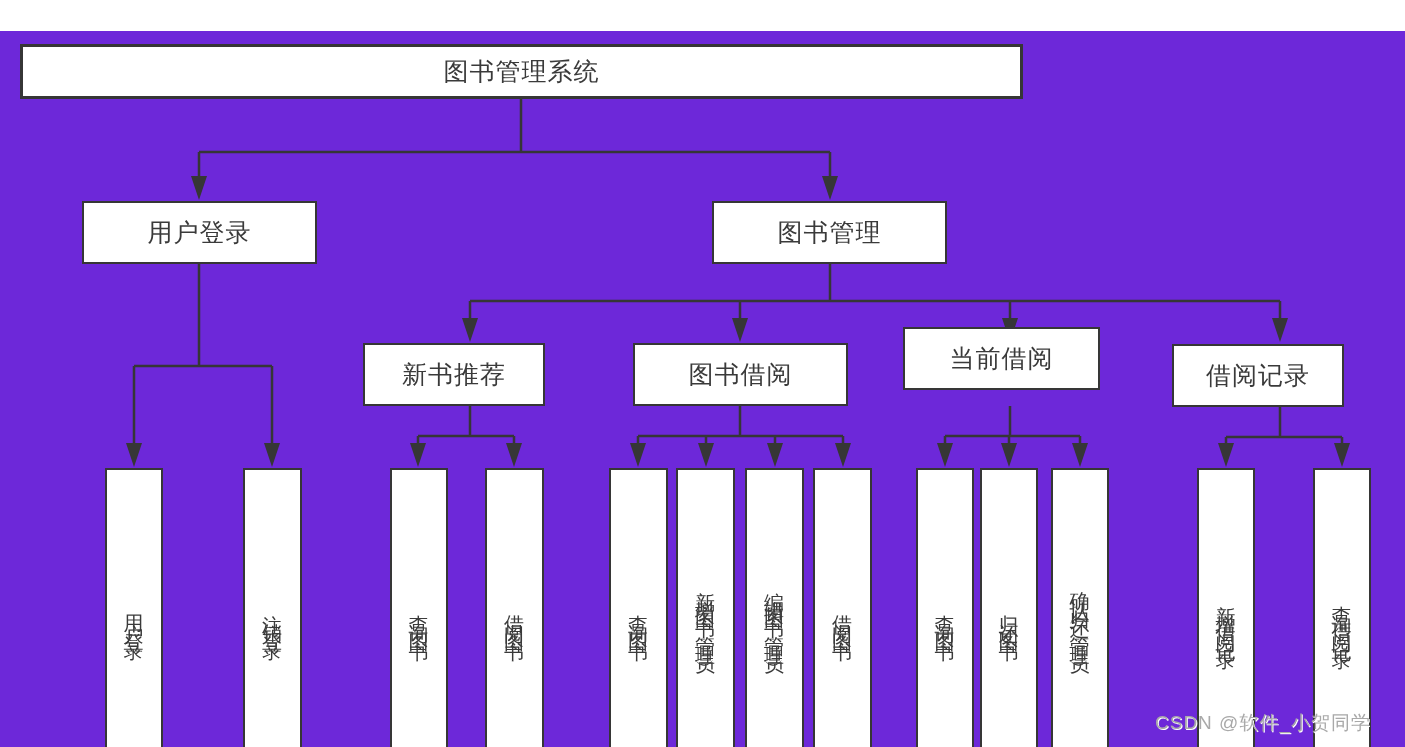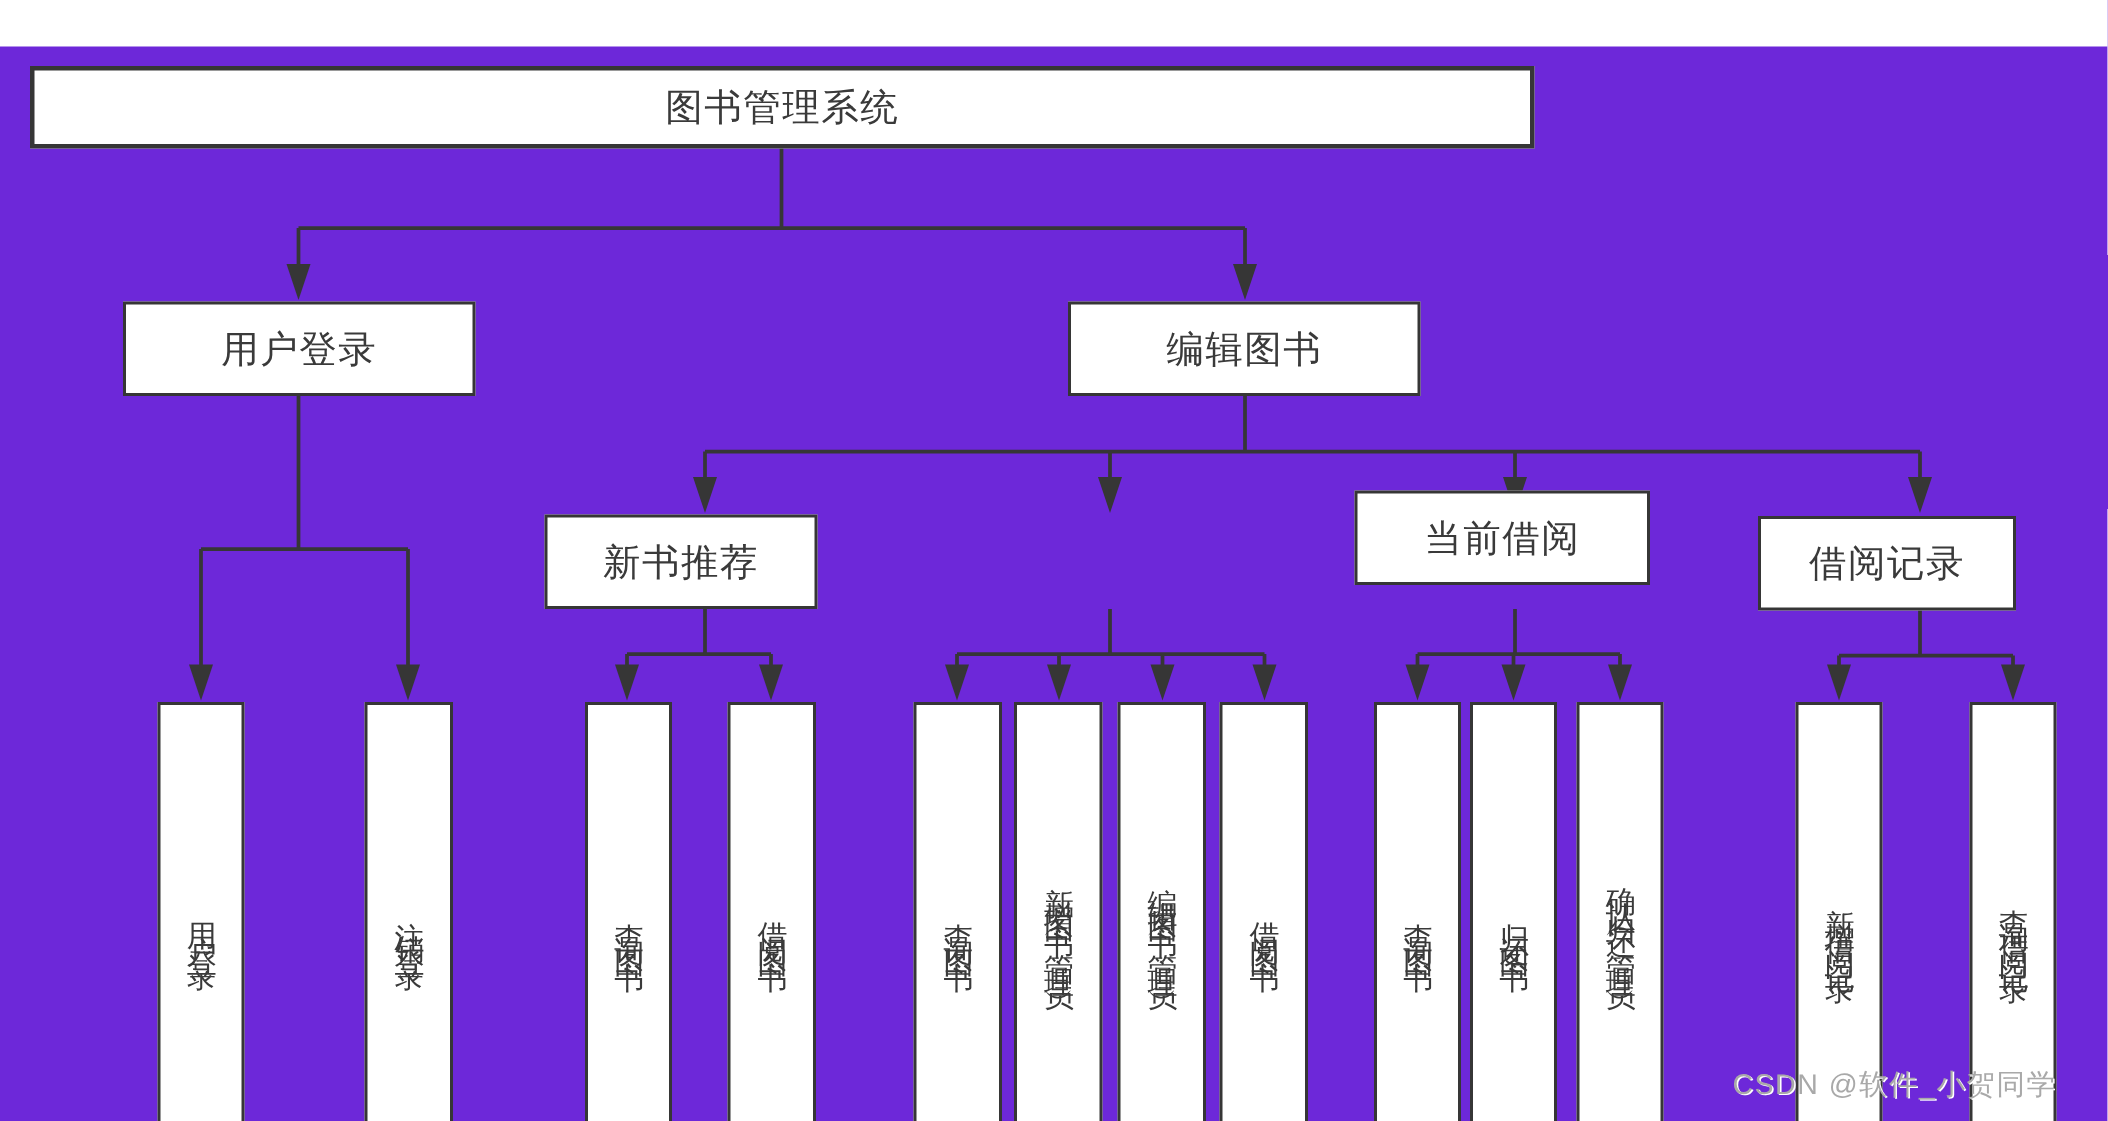--- a/index.html
+++ b/index.html
@@ -99,25 +99,28 @@
   </svg>
 
   <div class="box root" style="left:20px;top:13px;width:1003px;height:55px">
     <span>图书管理系统</span>
   </div>
 
   <div class="box lvl2" style="left:82px;width:235px">
     <span>用户登录</span>
   </div>
   <div class="box lvl2" style="left:712px;width:235px">
-    <span>编辑图书</span>
+    <span>图书管理</span>
   </div>
 
   <div class="box lvl3" style="left:363px;top:312px;width:182px">
     <span>新书推荐</span>
+  </div>
+  <div class="box lvl3" style="left:633px;top:312px;width:215px">
+    <span>图书借阅</span>
   </div>
   <div class="box lvl3" style="left:903px;top:296px;width:197px">
     <span>当前借阅</span>
   </div>
   <div class="box lvl3" style="left:1172px;top:313px;width:172px">
     <span>借阅记录</span>
   </div>
 
   <div class="leaf" style="left:105px;width:58px">
     <span>用户登录</span>

